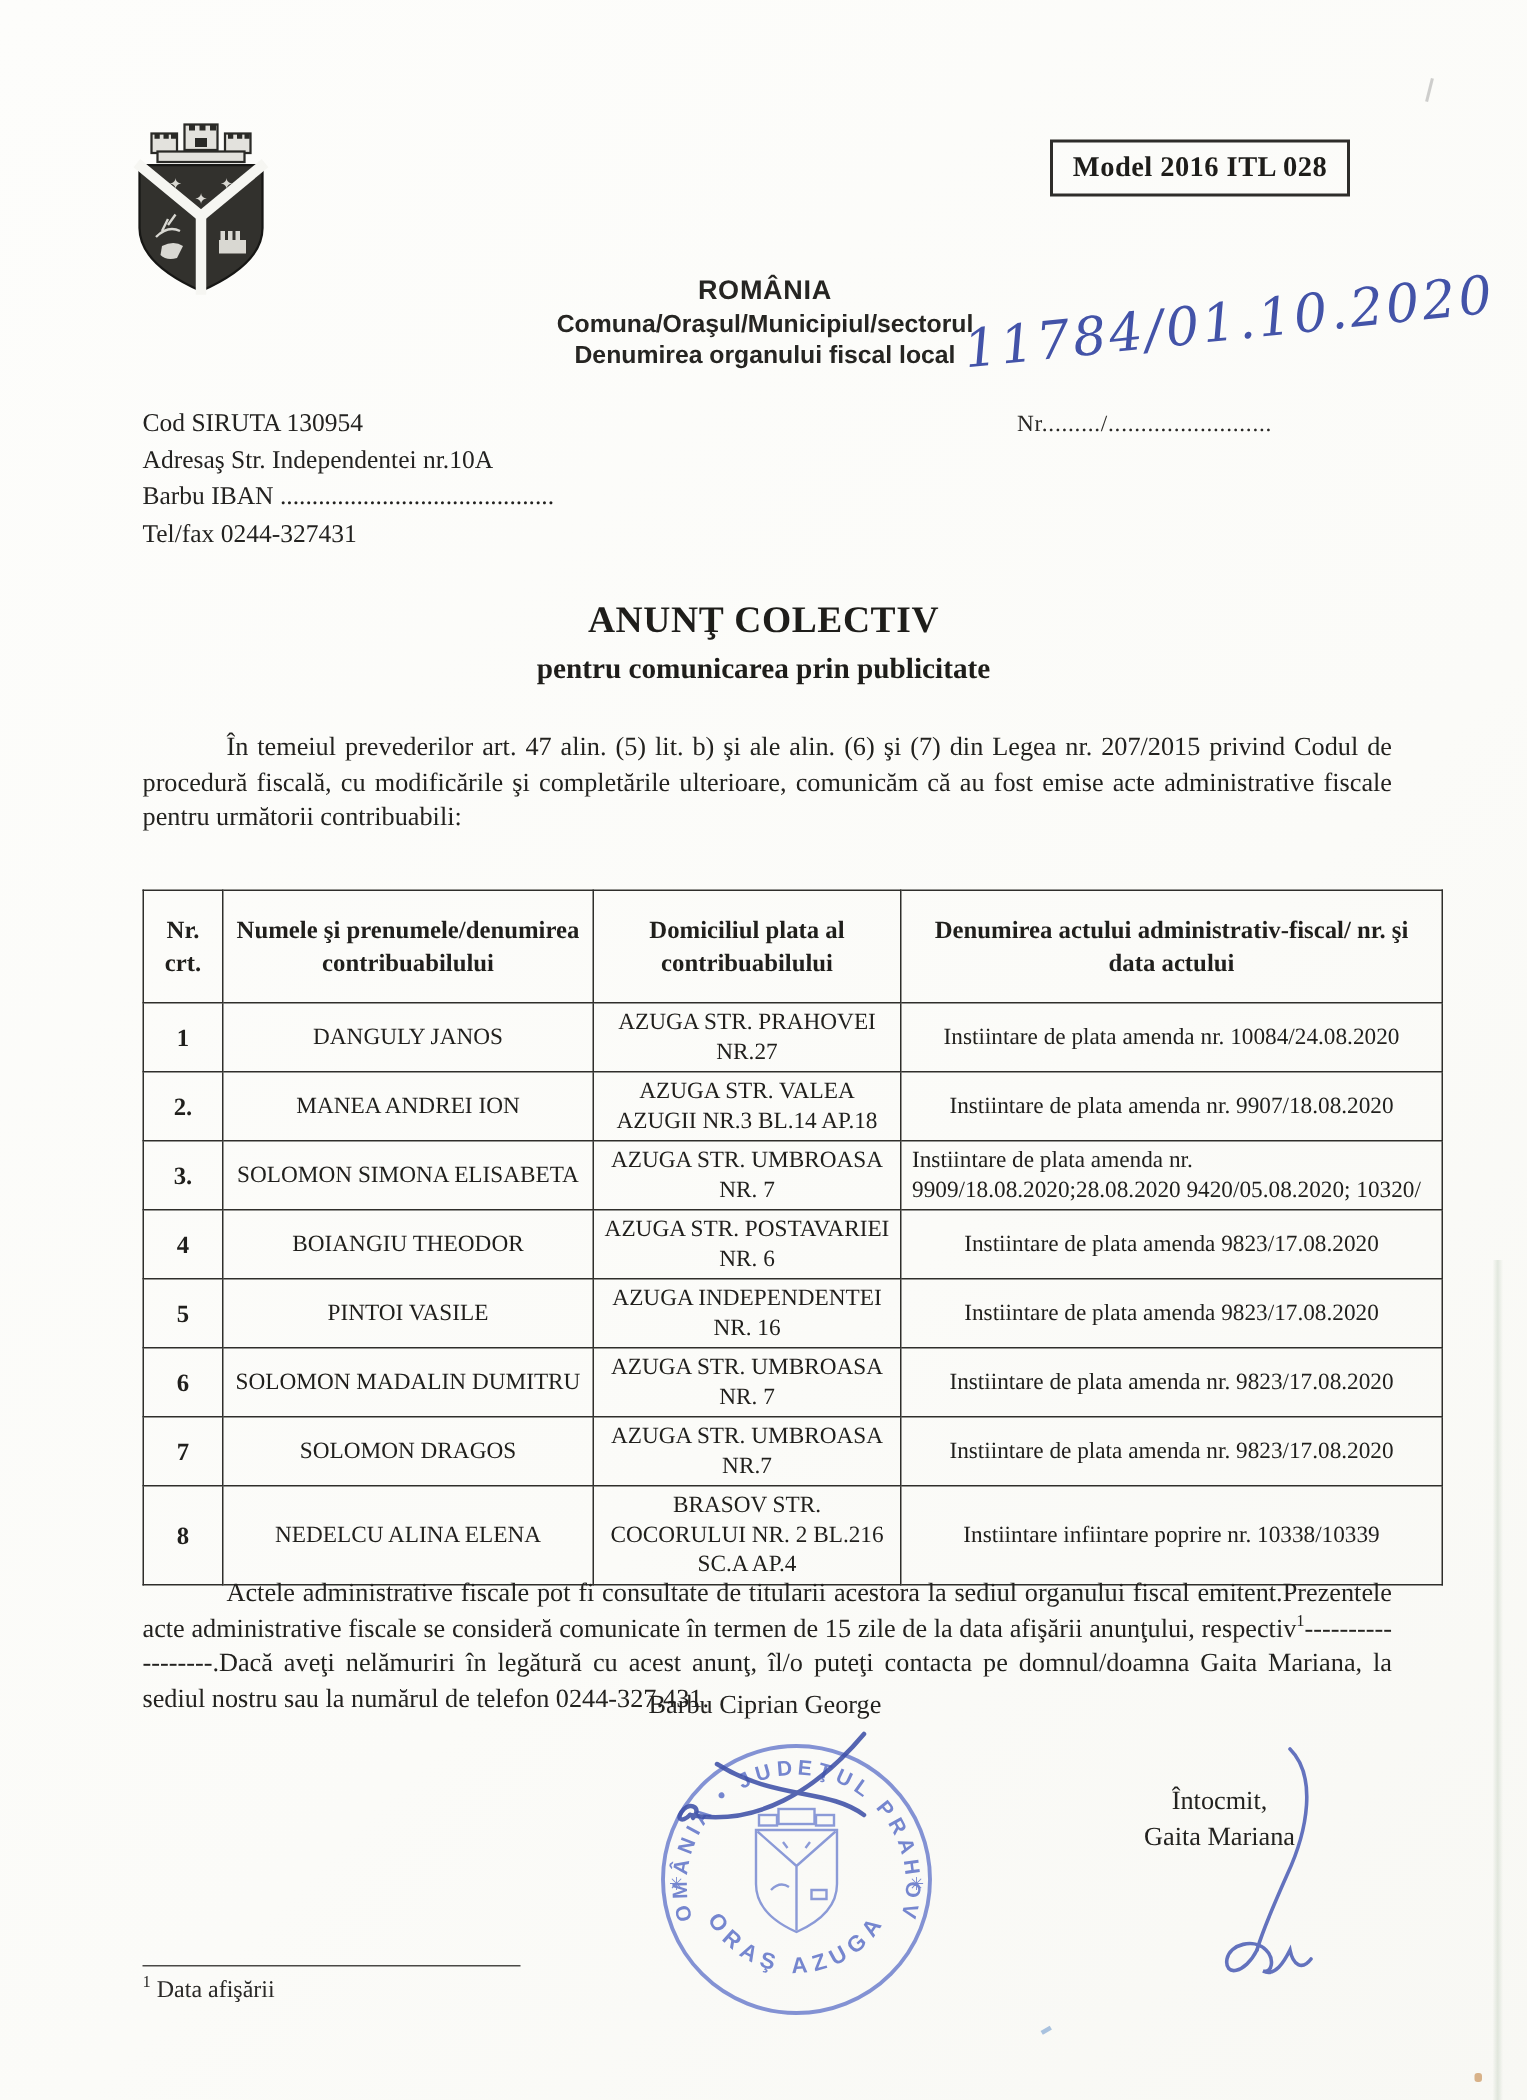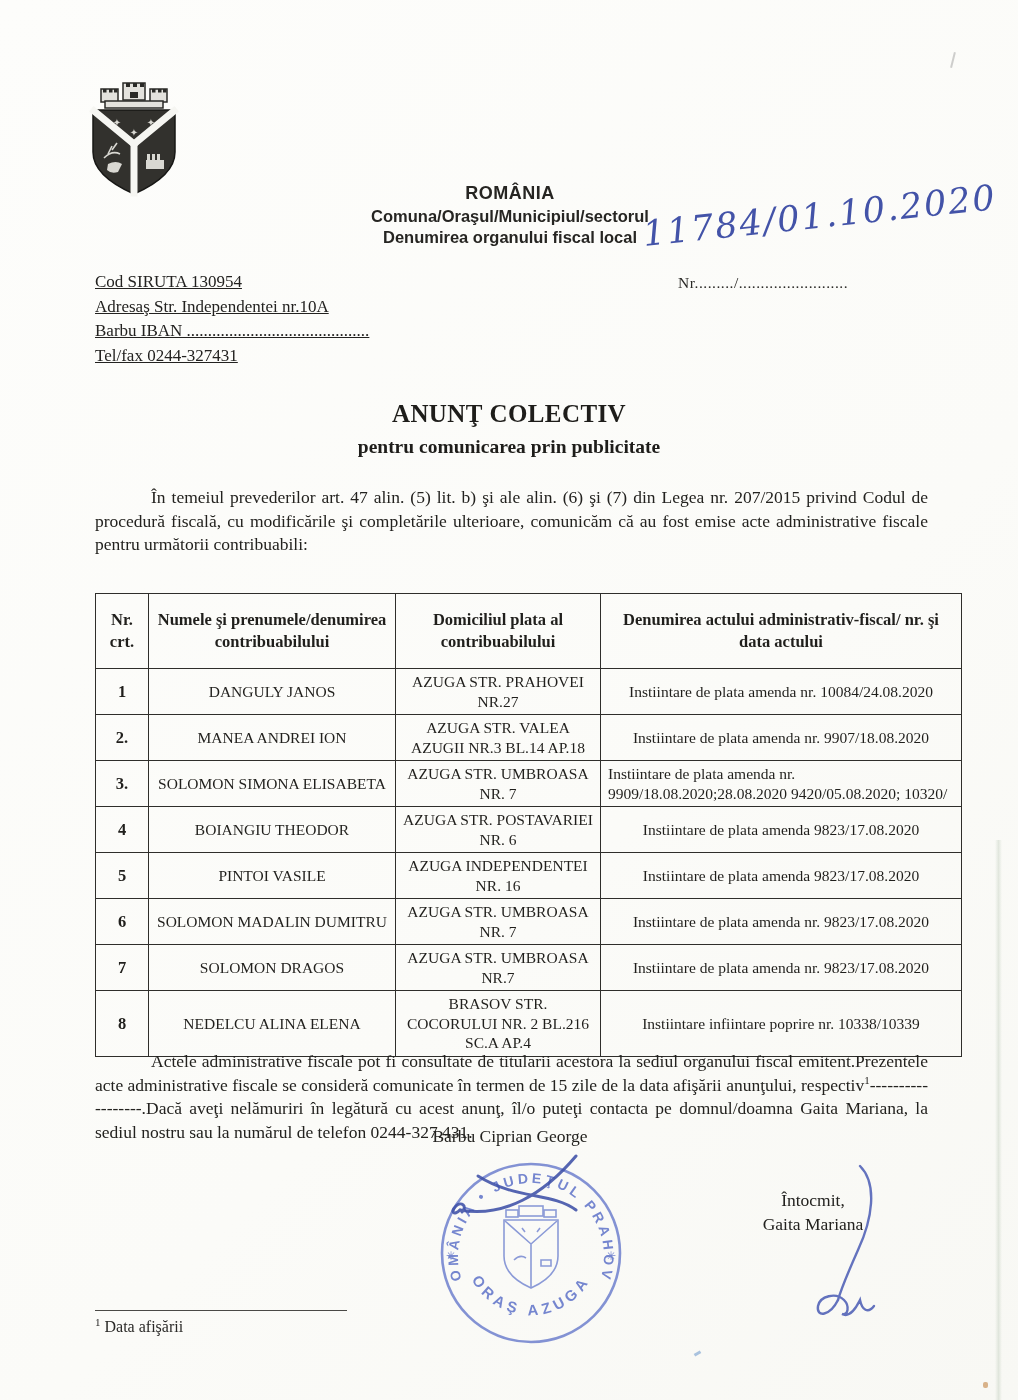--- a/index.html
+++ b/index.html
@@ -29,21 +29,21 @@
     color:#4353a8;
     font-style:italic;
     font-size:35px;
     letter-spacing:2px;
     transform:rotate(-6deg);
     transform-origin:left bottom;
     font-family:"DejaVu Serif",serif;
     white-space:nowrap;
   }
   .nr-line{left:678px;top:274px;font-size:15.5px;letter-spacing:.5px;color:#2a2926;}
-  .issuer{left:95px;top:270px;font-size:17px;line-height:24.5px;color:#232220;text-decoration:underline;}
+  .issuer{left:95px;top:270px;font-size:17px;line-height:24.5px;color:#232220;}
   
   .doc-title{left:0;top:400px;width:1018px;text-align:center;font-weight:bold;font-size:25px;letter-spacing:.4px;}
   .doc-subtitle{left:0;top:436px;width:1018px;text-align:center;font-weight:bold;font-size:19.5px;}
   
   .para{
     left:95px;width:833px;
     font-size:17.5px;line-height:23.5px;
     text-align:justify;color:#23221f;
   }
   .para .indent{display:inline-block;width:56px;}
@@ -133,20 +133,23 @@
     </g>
 
     <g fill="#d9d8d2">
       <rect x="62" y="80" width="18" height="9"></rect>
       <rect x="63" y="74" width="3" height="6"></rect>
         <rect x="68" y="74" width="3" height="6"></rect>
         <rect x="73" y="74" width="3" height="6"></rect>
     </g>
   </svg>
 
+  <div class="abs model-box">
+    <span>Model 2016 ITL 028</span>
+  </div>
 
   <div class="abs hdr-center">
     <div class="hdr-country">ROMÂNIA</div>
     <div class="hdr-line">Comuna/Oraşul/Municipiul/sectorul</div>
     <div class="hdr-line">Denumirea organului fiscal local</div>
   </div>
 
   <div class="abs handwritten-nr">11784/01.10.2020</div>
   <div class="abs nr-line">Nr........./.........................</div>
 

